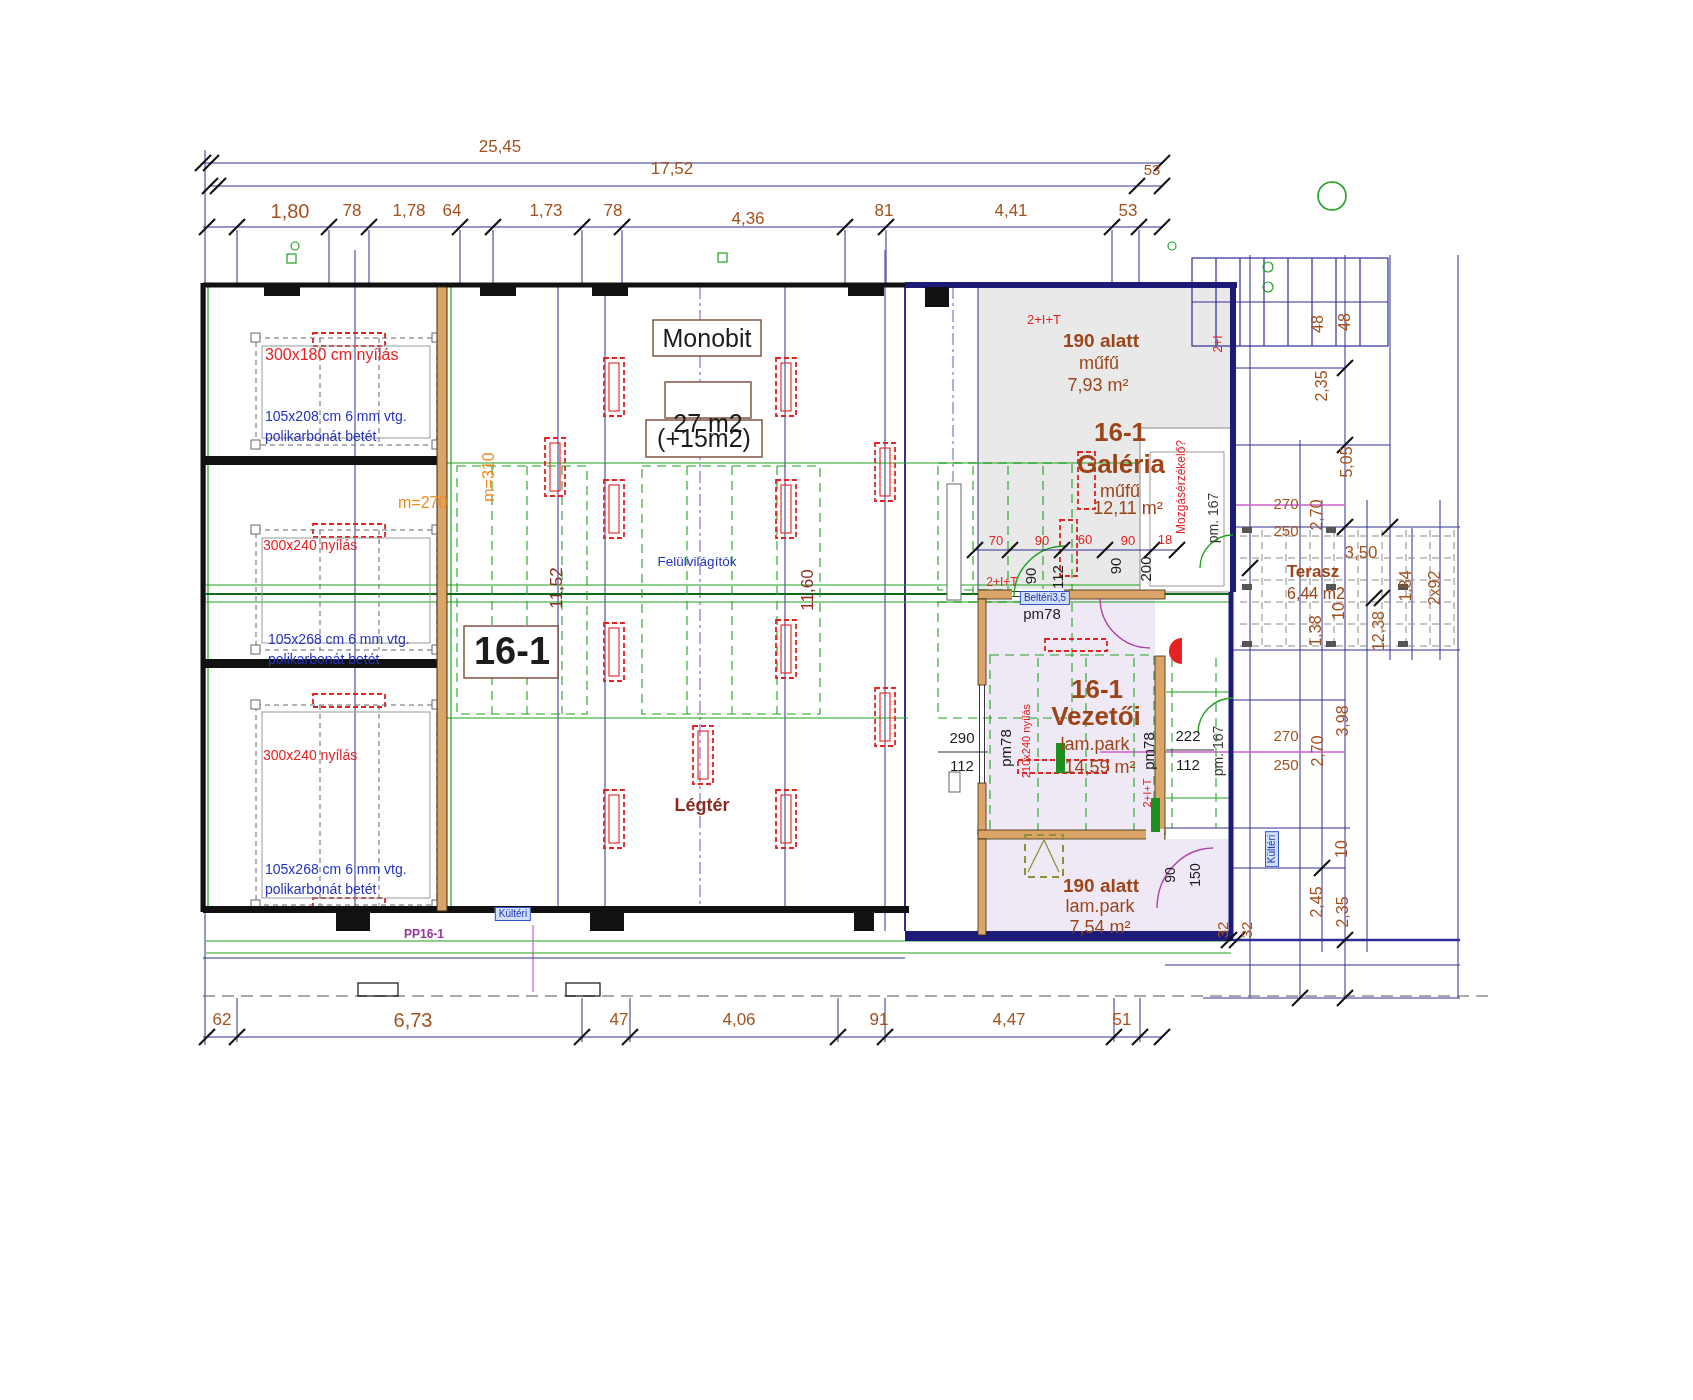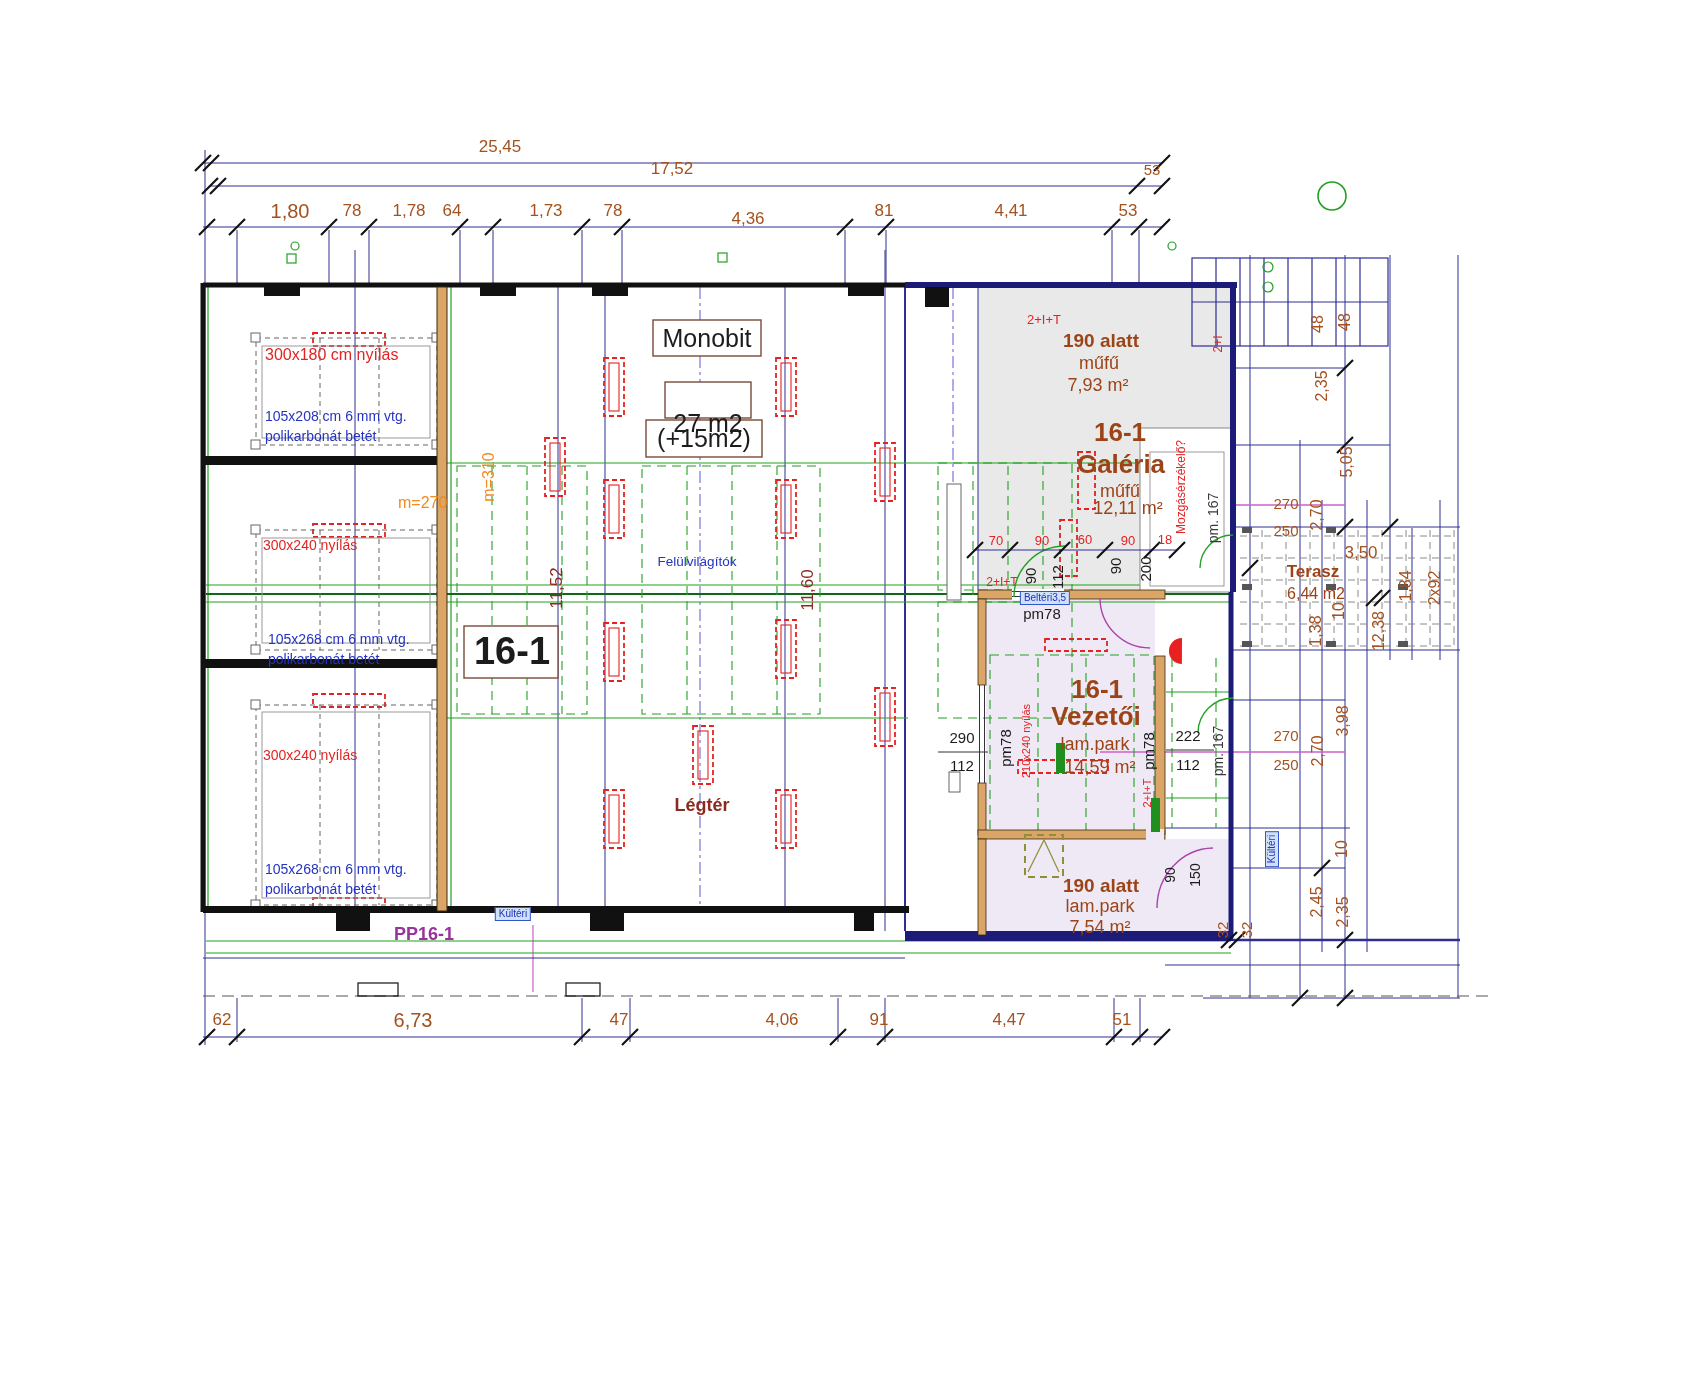--- a/index.html
+++ b/index.html
@@ -304,35 +304,35 @@
 <div class="lb c-dim" style="left:546px;top:211px;font-size:17px">1,73</div>
 <div class="lb c-dim" style="left:613px;top:211px;font-size:17px">78</div>
 <div class="lb c-dim" style="left:748px;top:219px;font-size:17px">4,36</div>
 <div class="lb c-dim" style="left:884px;top:211px;font-size:17px">81</div>
 <div class="lb c-dim" style="left:1011px;top:211px;font-size:17px">4,41</div>
 <div class="lb c-dim" style="left:1128px;top:211px;font-size:17px">53</div>
 
 <div class="lb c-dim" style="left:222px;top:1020px;font-size:17px">62</div>
 <div class="lb c-dim" style="left:413px;top:1020px;font-size:20px">6,73</div>
 <div class="lb c-dim" style="left:619px;top:1020px;font-size:17px">47</div>
-<div class="lb c-dim" style="left:782px;top:1020px;font-size:17px">4,06</div>
+<div class="lb c-dim" style="left:739px;top:1020px;font-size:17px">4,06</div>
 <div class="lb c-dim" style="left:879px;top:1020px;font-size:17px">91</div>
 <div class="lb c-dim" style="left:1009px;top:1020px;font-size:17px">4,47</div>
 <div class="lb c-dim" style="left:1122px;top:1020px;font-size:17px">51</div>
 
 <div class="ll c-red" style="left:265px;top:346px;font-size:16px">300x180 cm nyílás</div>
 <div class="ll c-blue" style="left:265px;top:408px;font-size:14px">105x208 cm 6 mm vtg.</div>
 <div class="ll c-blue" style="left:265px;top:428px;font-size:14px">polikarbonát betét</div>
 <div class="ll c-red" style="left:263px;top:537px;font-size:14px">300x240 nyílás</div>
 <div class="ll c-blue" style="left:268px;top:631px;font-size:14px">105x268 cm 6 mm vtg.</div>
 <div class="ll c-blue" style="left:268px;top:651px;font-size:14px">polikarbonát betét</div>
 <div class="ll c-red" style="left:263px;top:747px;font-size:14px">300x240 nyílás</div>
 <div class="ll c-blue" style="left:265px;top:861px;font-size:14px">105x268 cm 6 mm vtg.</div>
 <div class="ll c-blue" style="left:265px;top:881px;font-size:14px">polikarbonát betét</div>
-<div class="lb c-pur b" style="left:424px;top:934px;font-size:18px">PP16-1</div>
+<div class="lb c-pur b" style="left:424px;top:934px;font-size:12px">PP16-1</div>
 <div class="ll c-org" style="left:398px;top:494px;font-size:16px">m=270</div>
 <div class="vb c-org" style="left:489px;top:477px;font-size:16px">m=310</div>
 
 <div class="lb c-blk b" style="left:512px;top:652px;font-size:38px">16-1</div>
 <div class="lb c-blk" style="left:707px;top:338px;font-size:25px">Monobit</div>
 <div class="lb c-blk" style="left:708px;top:423px;font-size:25px">27 m2</div>
 <div class="lb c-blk" style="left:704px;top:438px;font-size:25px">(+15m2)</div>
 <div class="lb c-blue" style="left:697px;top:562px;font-size:13.5px">Felülvilágítók</div>
 <div class="lb c-dred b" style="left:702px;top:805px;font-size:18px">Légtér</div>
 <div class="vb c-dred" style="left:556px;top:588px;font-size:17px">11,52</div>

